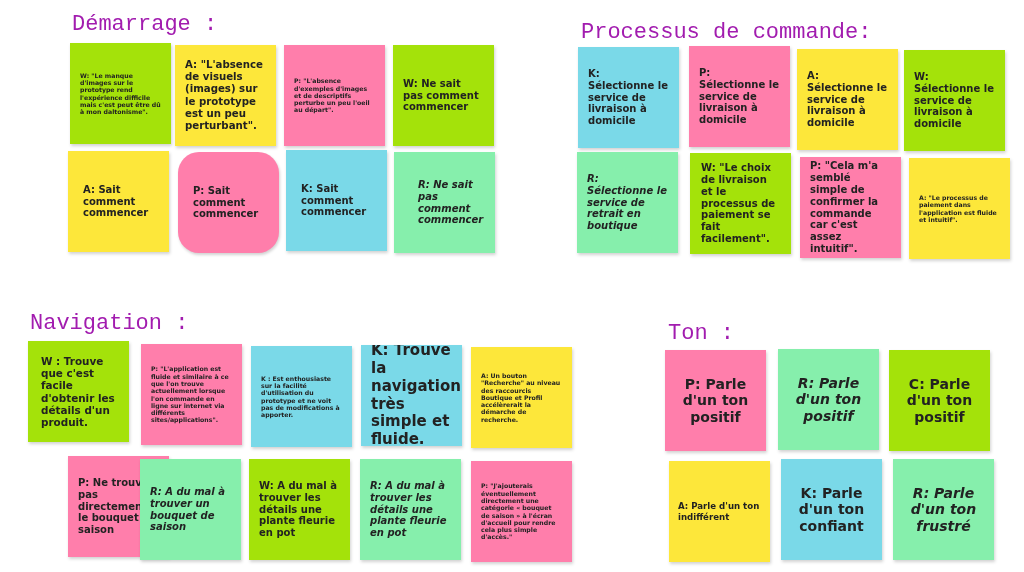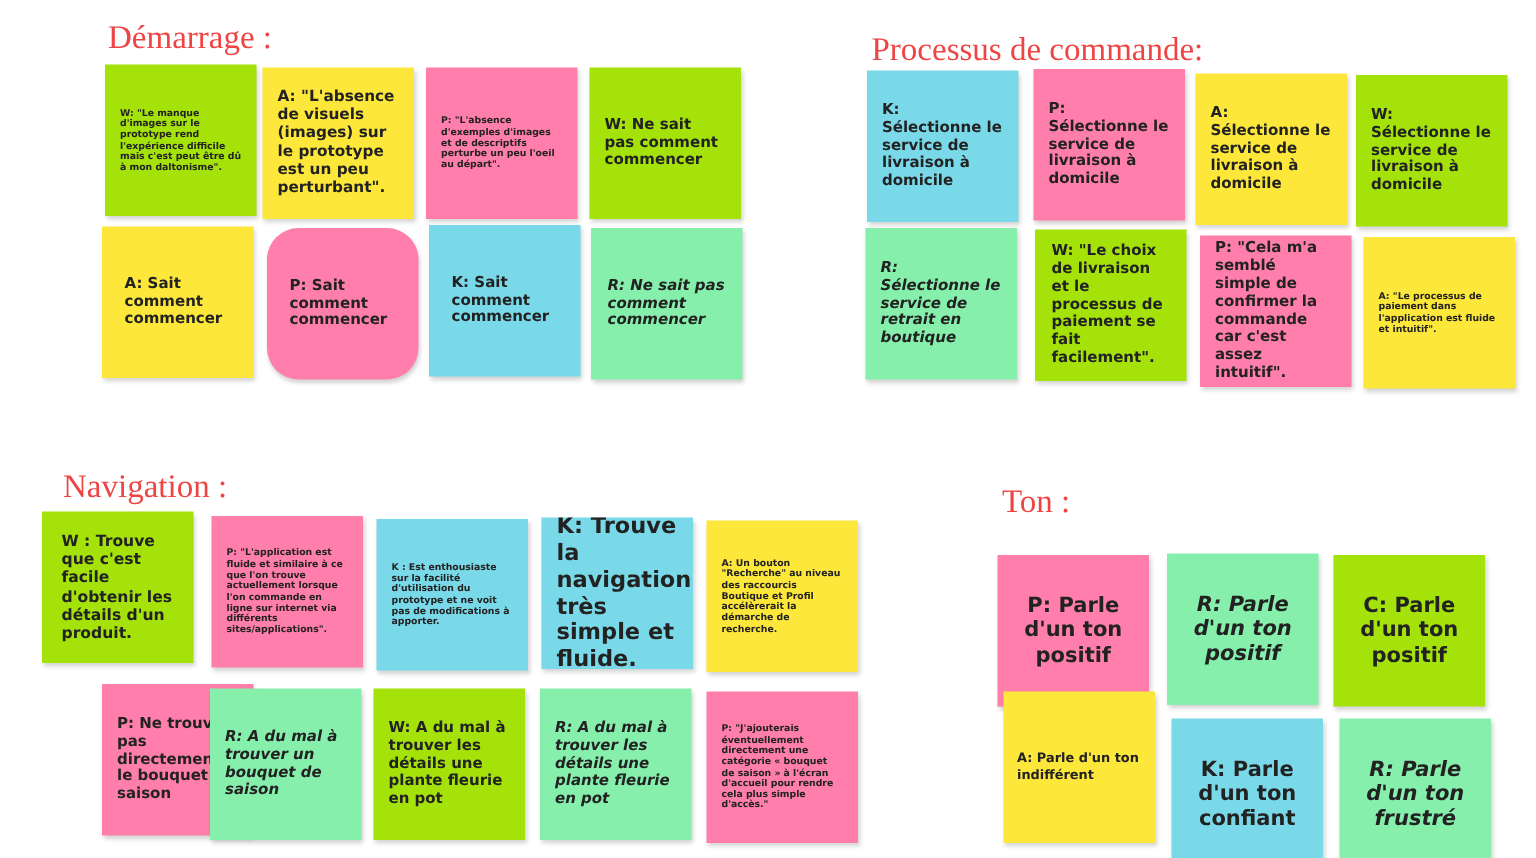--- a/index.html
+++ b/index.html
@@ -1,41 +1,41 @@
 <!DOCTYPE html>
 <html><head>
 <meta charset="utf-8">
 <style>
   * { box-sizing: border-box; margin: 0; padding: 0; }
   html, body { width: 1024px; height: 572px; background: #ffffff; overflow: hidden; }
   body { position: relative; font-family: "DejaVu Sans", sans-serif; }
   .section-title {
     position: absolute;
-    font-family: Liberation Serif, serif;
+    font-family: Liberation Mono, monospace;
     font-weight: 400;
-    color: #ef4444;
+    color: #a21caf;
     font-size: 22px;
     white-space: nowrap;
   }
   .note {
     position: absolute;
     width: 101px;
     height: 101px;
     box-shadow: 1px 2px 3px rgba(0,0,0,0.18);
     display: flex;
     align-items: center;
     padding: 8px 10px;
     color: #222222;
     font-family: "DejaVu Sans", sans-serif;
     font-weight: 700;
     line-height: 1.18;
     overflow: hidden;
   }
   .note span { display: block; width: 100%; }
-  .note.center { text-align: center; justify-content: center; margin-top: 20px; }
+  .note.center { text-align: center; justify-content: center; }
   .note.xs { font-size: 6.2px; }
   .note.s { font-size: 7.2px; }
   .note.m { font-size: 10.2px; }
   .note.xl { font-size: 14px; }
   .green { background: #a4e20a; }
   .yellow { background: #fde73a; }
   .pink { background: #ff7eab; }
   .blue { background: #7ad9e8; }
   .orange { background: #86efac; font-style: italic; }
 </style>
@@ -58,21 +58,21 @@
     </div>
   <div class="note yellow m" style="left:68px; top:151px; padding-left:15px; font-size:10px;">
       <span>A: Sait comment commencer</span>
     </div>
   <div class="note pink m" style="left:178px; top:152px; padding-left:15px; font-size:10px;border-radius:21px;">
       <span>P: Sait comment commencer</span>
     </div>
   <div class="note blue m" style="left:286px; top:150px; padding-left:15px; font-size:10px;">
       <span>K: Sait comment commencer</span>
     </div>
-  <div class="note orange m" style="left:394px; top:152px; padding-left:11px; font-size:10px;">
+  <div class="note orange m" style="left:394px; top:152px; padding-left:24px; font-size:10px;">
       <span>R: Ne sait pas comment commencer</span>
     </div>
 </div>
 
 <div>
   <div class="section-title" style="left:581px; top:20px;">Processus de commande:</div>
   <div class="note blue m" style="left:578px; top:47px; font-size:10px;">
       <span>K: Sélectionne le service de livraison à domicile</span>
     </div>
   <div class="note pink m" style="left:689px; top:46px; font-size:10px;">
@@ -92,21 +92,21 @@
     </div>
   <div class="note pink m" style="left:800px; top:157px; font-size:10px;">
       <span>P: "Cela m'a semblé simple de confirmer la commande car c'est assez intuitif".</span>
     </div>
   <div class="note yellow xs" style="left:909px; top:158px;">
       <span>A: "Le processus de paiement dans l'application est fluide et intuitif".</span>
     </div>
 </div>
 
 <div>
-  <div class="section-title" style="left:42px; top:311px;">Navigation :</div>
+  <div class="section-title" style="left:30px; top:311px;">Navigation :</div>
   <div class="note green m" style="left:28px; top:341px; padding-left:13px; font-size:10.4px;">
       <span>W : Trouve que c'est facile d'obtenir les détails d'un produit.</span>
     </div>
   <div class="note pink xs" style="left:141px; top:344px;">
       <span>P: "L'application est fluide et similaire à ce que l'on trouve actuellement lorsque l'on commande en ligne sur internet via différents sites/applications".</span>
     </div>
   <div class="note blue xs" style="left:251px; top:346px;">
       <span>K : Est enthousiaste sur la facilité d'utilisation du prototype et ne voit pas de modifications à apporter.</span>
     </div>
   <div class="note blue m" style="left:361px; top:345px; font-size:15px;">

